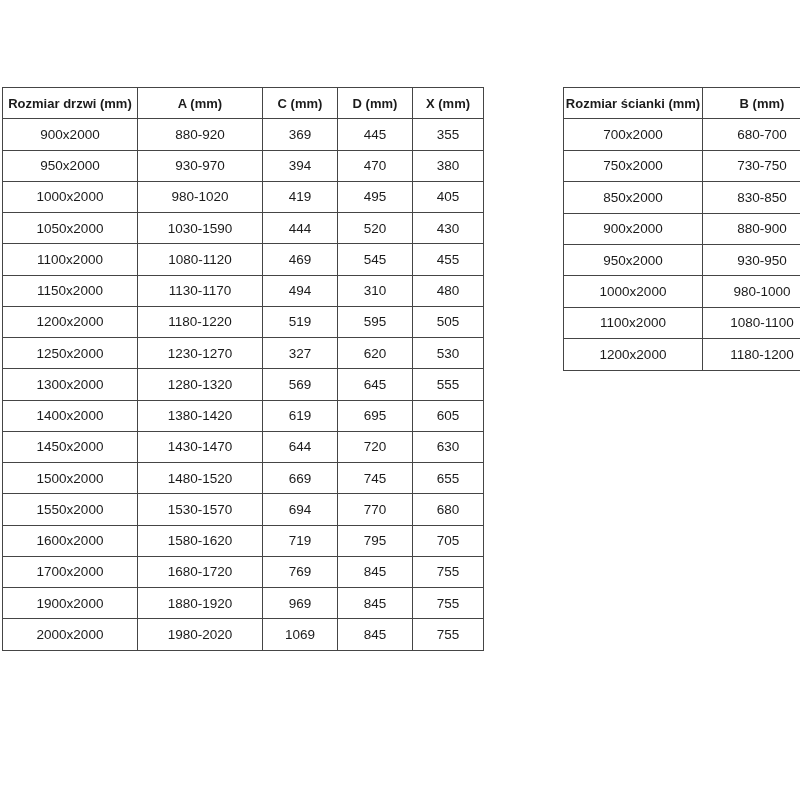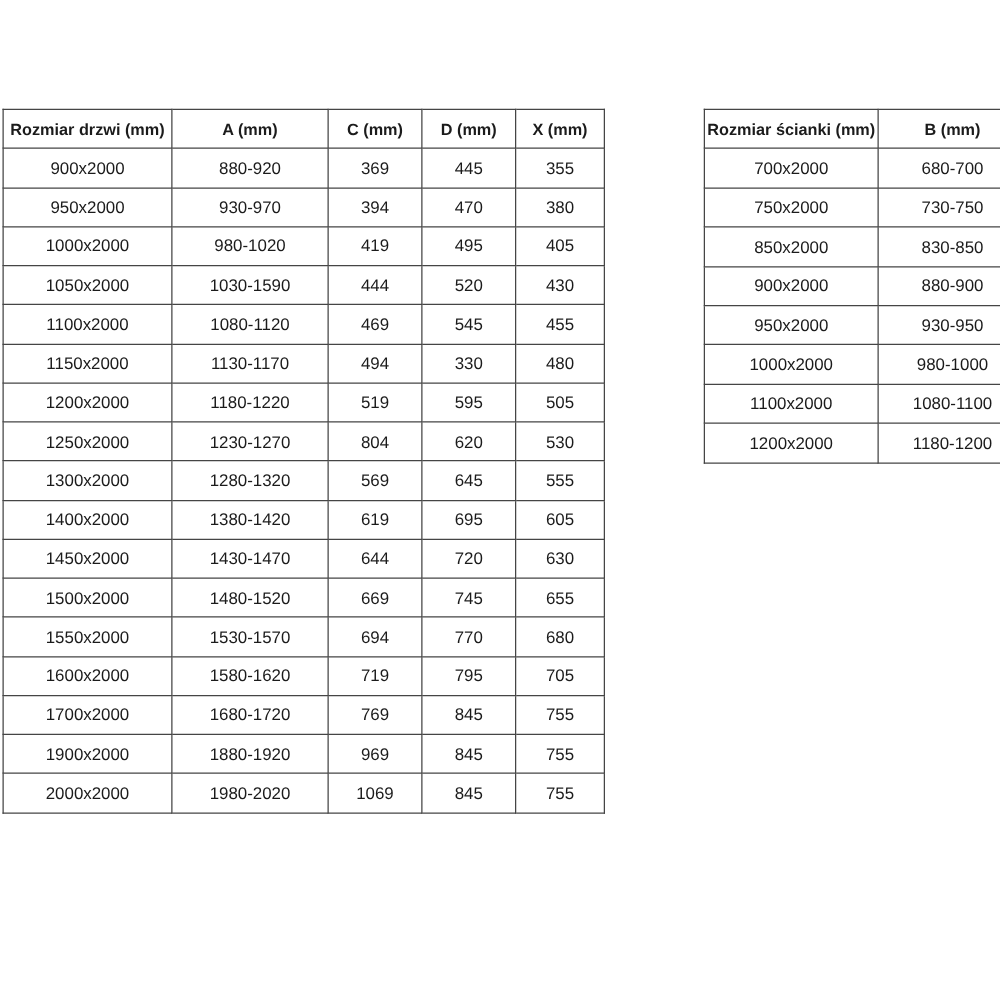--- a/index.html
+++ b/index.html
@@ -95,34 +95,34 @@
         <td>1100x2000</td>
         <td>1080-1120</td>
         <td>469</td>
         <td>545</td>
         <td>455</td>
       </tr>
       <tr>
         <td>1150x2000</td>
         <td>1130-1170</td>
         <td>494</td>
-        <td>330</td>
+        <td>310</td>
         <td>480</td>
       </tr>
       <tr>
         <td>1200x2000</td>
         <td>1180-1220</td>
         <td>519</td>
         <td>595</td>
         <td>505</td>
       </tr>
       <tr>
         <td>1250x2000</td>
         <td>1230-1270</td>
-        <td>804</td>
+        <td>327</td>
         <td>620</td>
         <td>530</td>
       </tr>
       <tr>
         <td>1300x2000</td>
         <td>1280-1320</td>
         <td>569</td>
         <td>645</td>
         <td>555</td>
       </tr>

